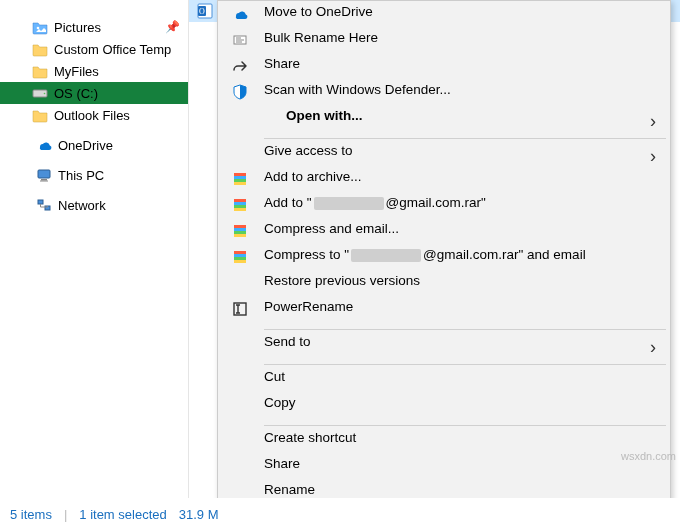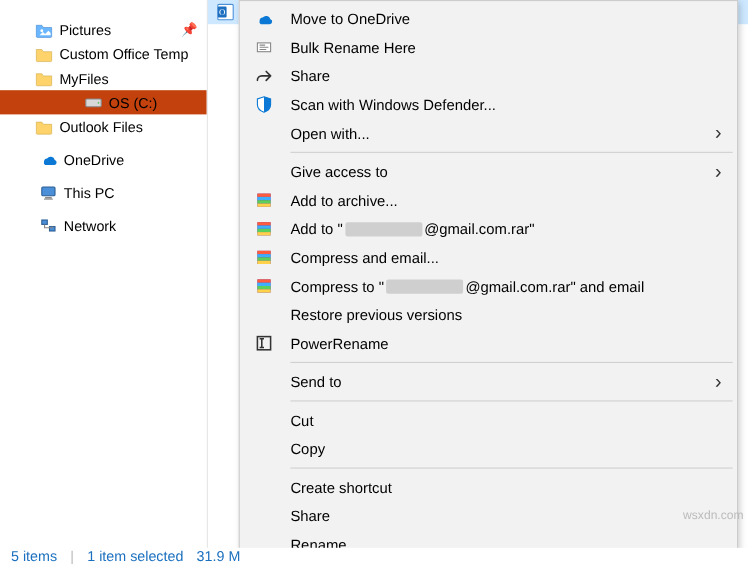--- a/index.html
+++ b/index.html
@@ -23,21 +23,21 @@
   .tree-item {
     display: flex;
     align-items: center;
     height: 22px;
     padding-left: 32px;
     cursor: default;
     white-space: nowrap;
     overflow: hidden;
   }
   .tree-item.root { padding-left: 16px; margin-top: 8px; margin-left: 20px; }
-  .tree-item.selected { background: #c2410c; justify-content: center; }
+  .tree-item.selected { background: #15803d; }
   .tree-icon { width: 16px; height: 16px; margin-right: 6px; display: inline-flex; align-items: center; justify-content: center; flex-shrink: 0; }
   .pin { margin-left: auto; margin-right: 8px; color: #555; font-size: 12px; }
   .main {
     flex: 1;
     position: relative;
     background: #fff;
     border-left: 1px solid #e5e5e5;
   }
   .file-row {
     position: absolute;
@@ -55,63 +55,62 @@
     left: 217px;
     width: 454px;
     background: #f2f2f2;
     border: 1px solid #ccc;
     box-shadow: 2px 2px 6px rgba(0,0,0,0.2);
     padding: 3px 2px;
     font-size: 13.5px;
   }
   .menu-item {
     display: flex;
-    align-items: center;
     height: 26px;
     padding: 0 30px 0 10px;
     position: relative;
     cursor: default;
   }
   .menu-item.highlight { outline: 3px solid #ff2a1a; outline-offset: -2px; }
   .menu-icon {
     width: 20px; height: 20px;
     margin-right: 14px;
     display: inline-flex; align-items: center; justify-content: center;
     flex-shrink: 0;
   }
   .menu-spacer { width: 20px; margin-right: 14px; flex-shrink: 0; }
   .menu-text { flex: 1; white-space: nowrap; overflow: hidden; text-overflow: ellipsis; }
-  .menu-text.bold { font-weight: 400; }
+  .menu-text.bold { font-weight: 700; margin-left: 22px; }
   .submenu-arrow {
     position: absolute; right: 12px; top: 50%; transform: translateY(-50%);
     font-size: 14px; color: #333;
   }
   .menu-sep {
     height: 1px;
     background: #d0d0d0;
     margin: 4px 2px 4px 44px;
   }
   .status-bar {
     position: absolute;
     left: 0; bottom: 0;
     height: 24px;
     width: 100%;
     display: flex;
-    align-items: flex-start;
+    align-items: flex-end;
     font-size: 13px;
     color: #1a6fbf;
     background: #fff;
     padding-left: 10px;
     gap: 6px;
     z-index: 5;
   }
   .status-sep { color: #bbb; margin: 0 6px; }
   .watermark {
     position: absolute;
-    right: 4px; bottom: 47px;
+    right: 4px; bottom: 60px;
     font-size: 11px;
     color: #bbb;
     writing-mode: horizontal-tb;
     z-index: 6;
   }
   .redact {
     display: inline-block;
     width: 70px; height: 13px;
     background: #cfcfcf;
     border-radius: 2px;

